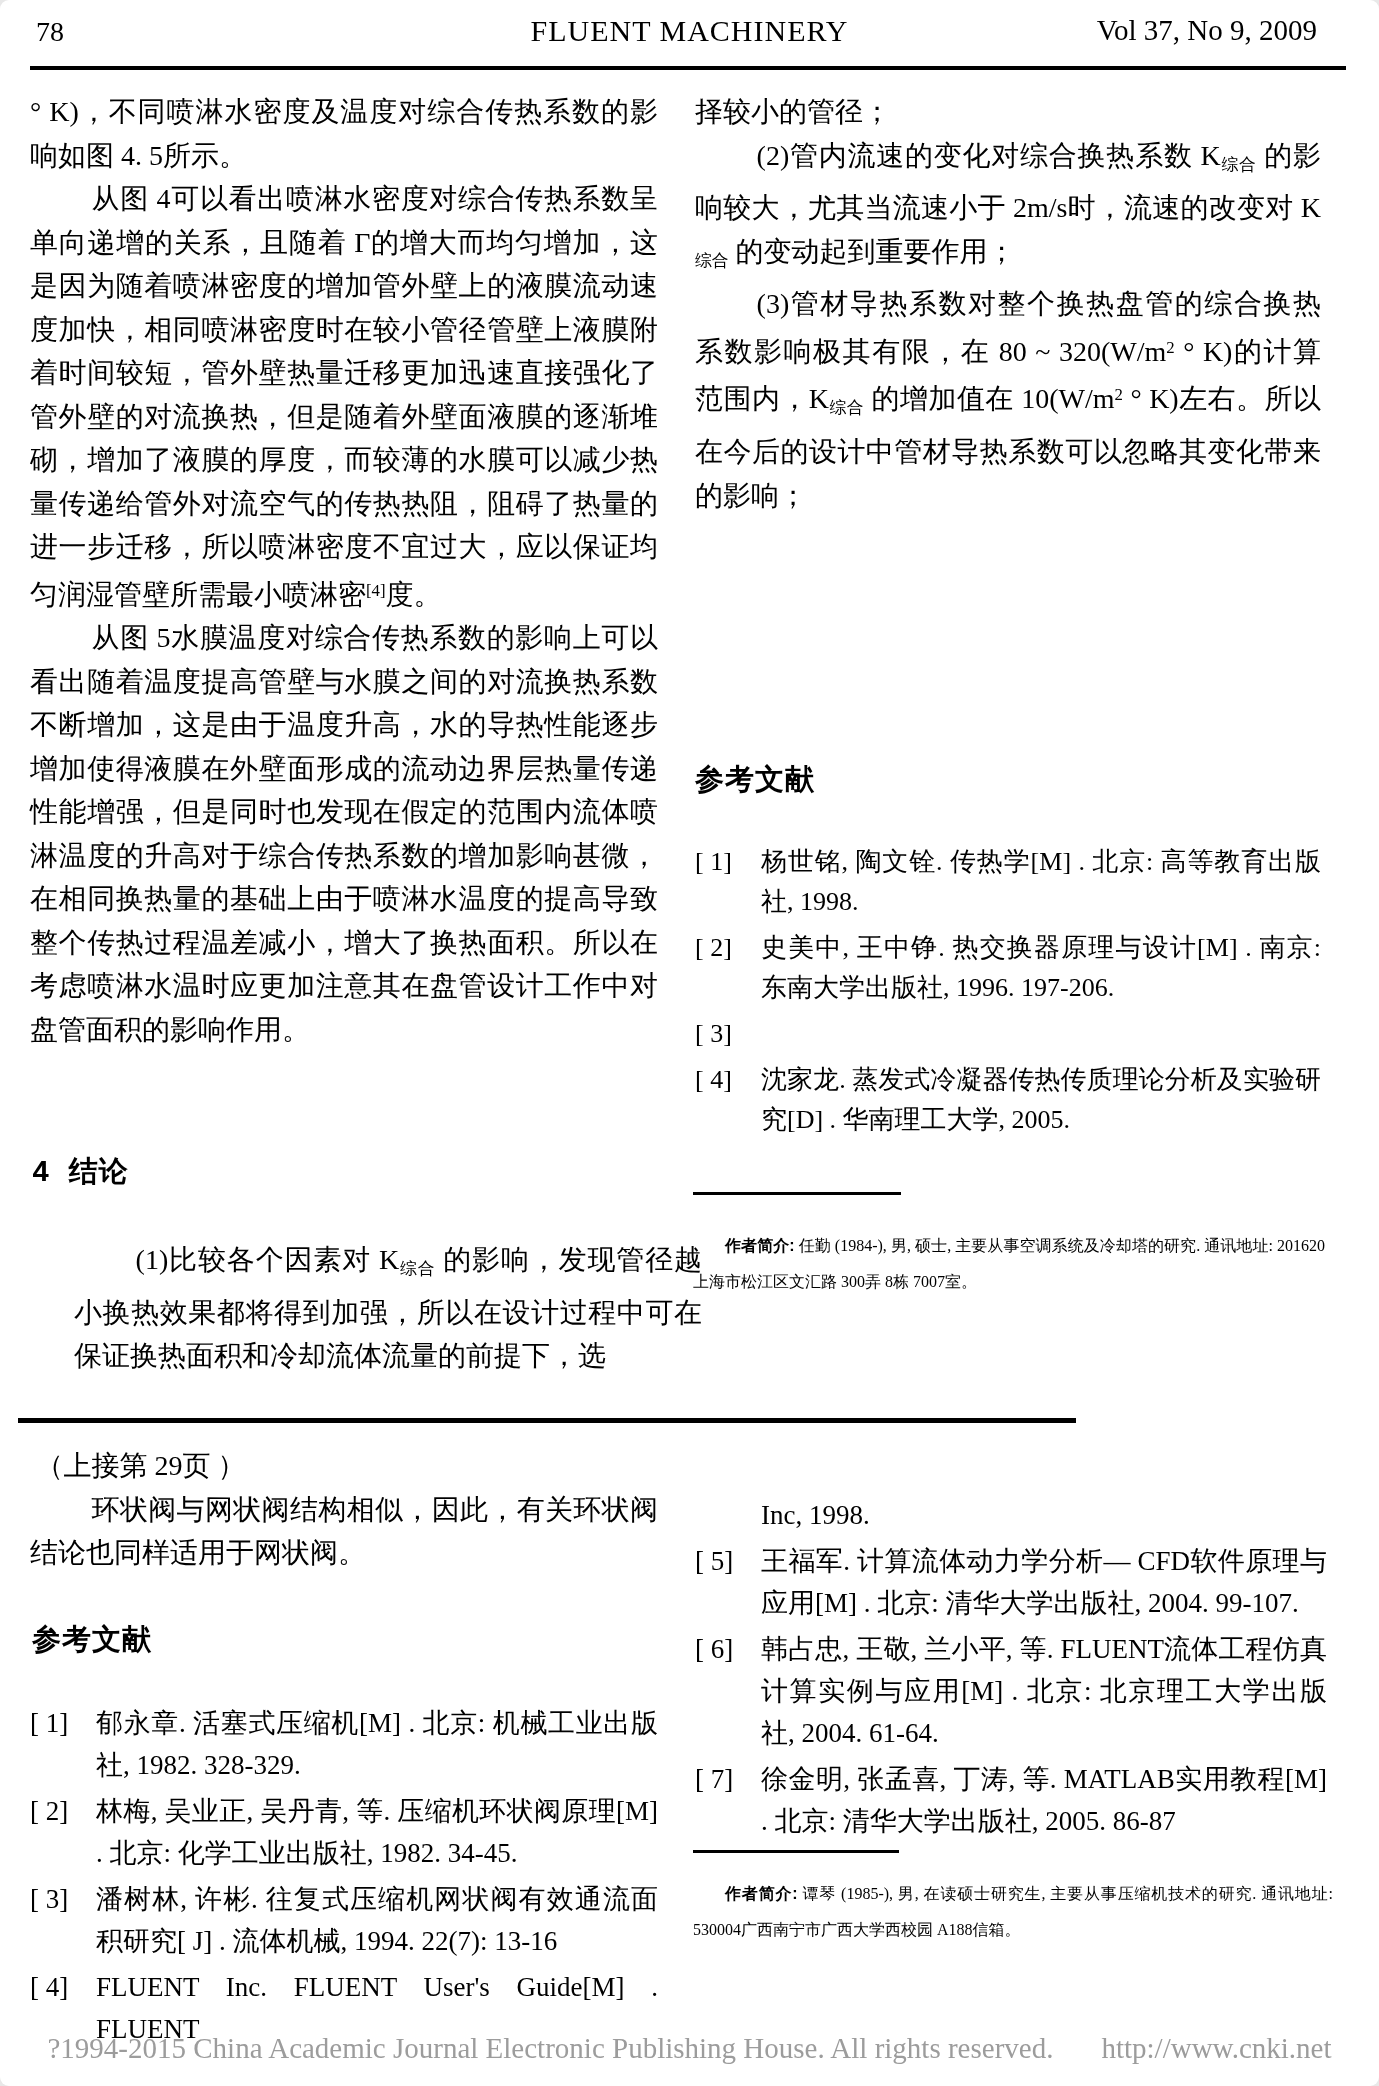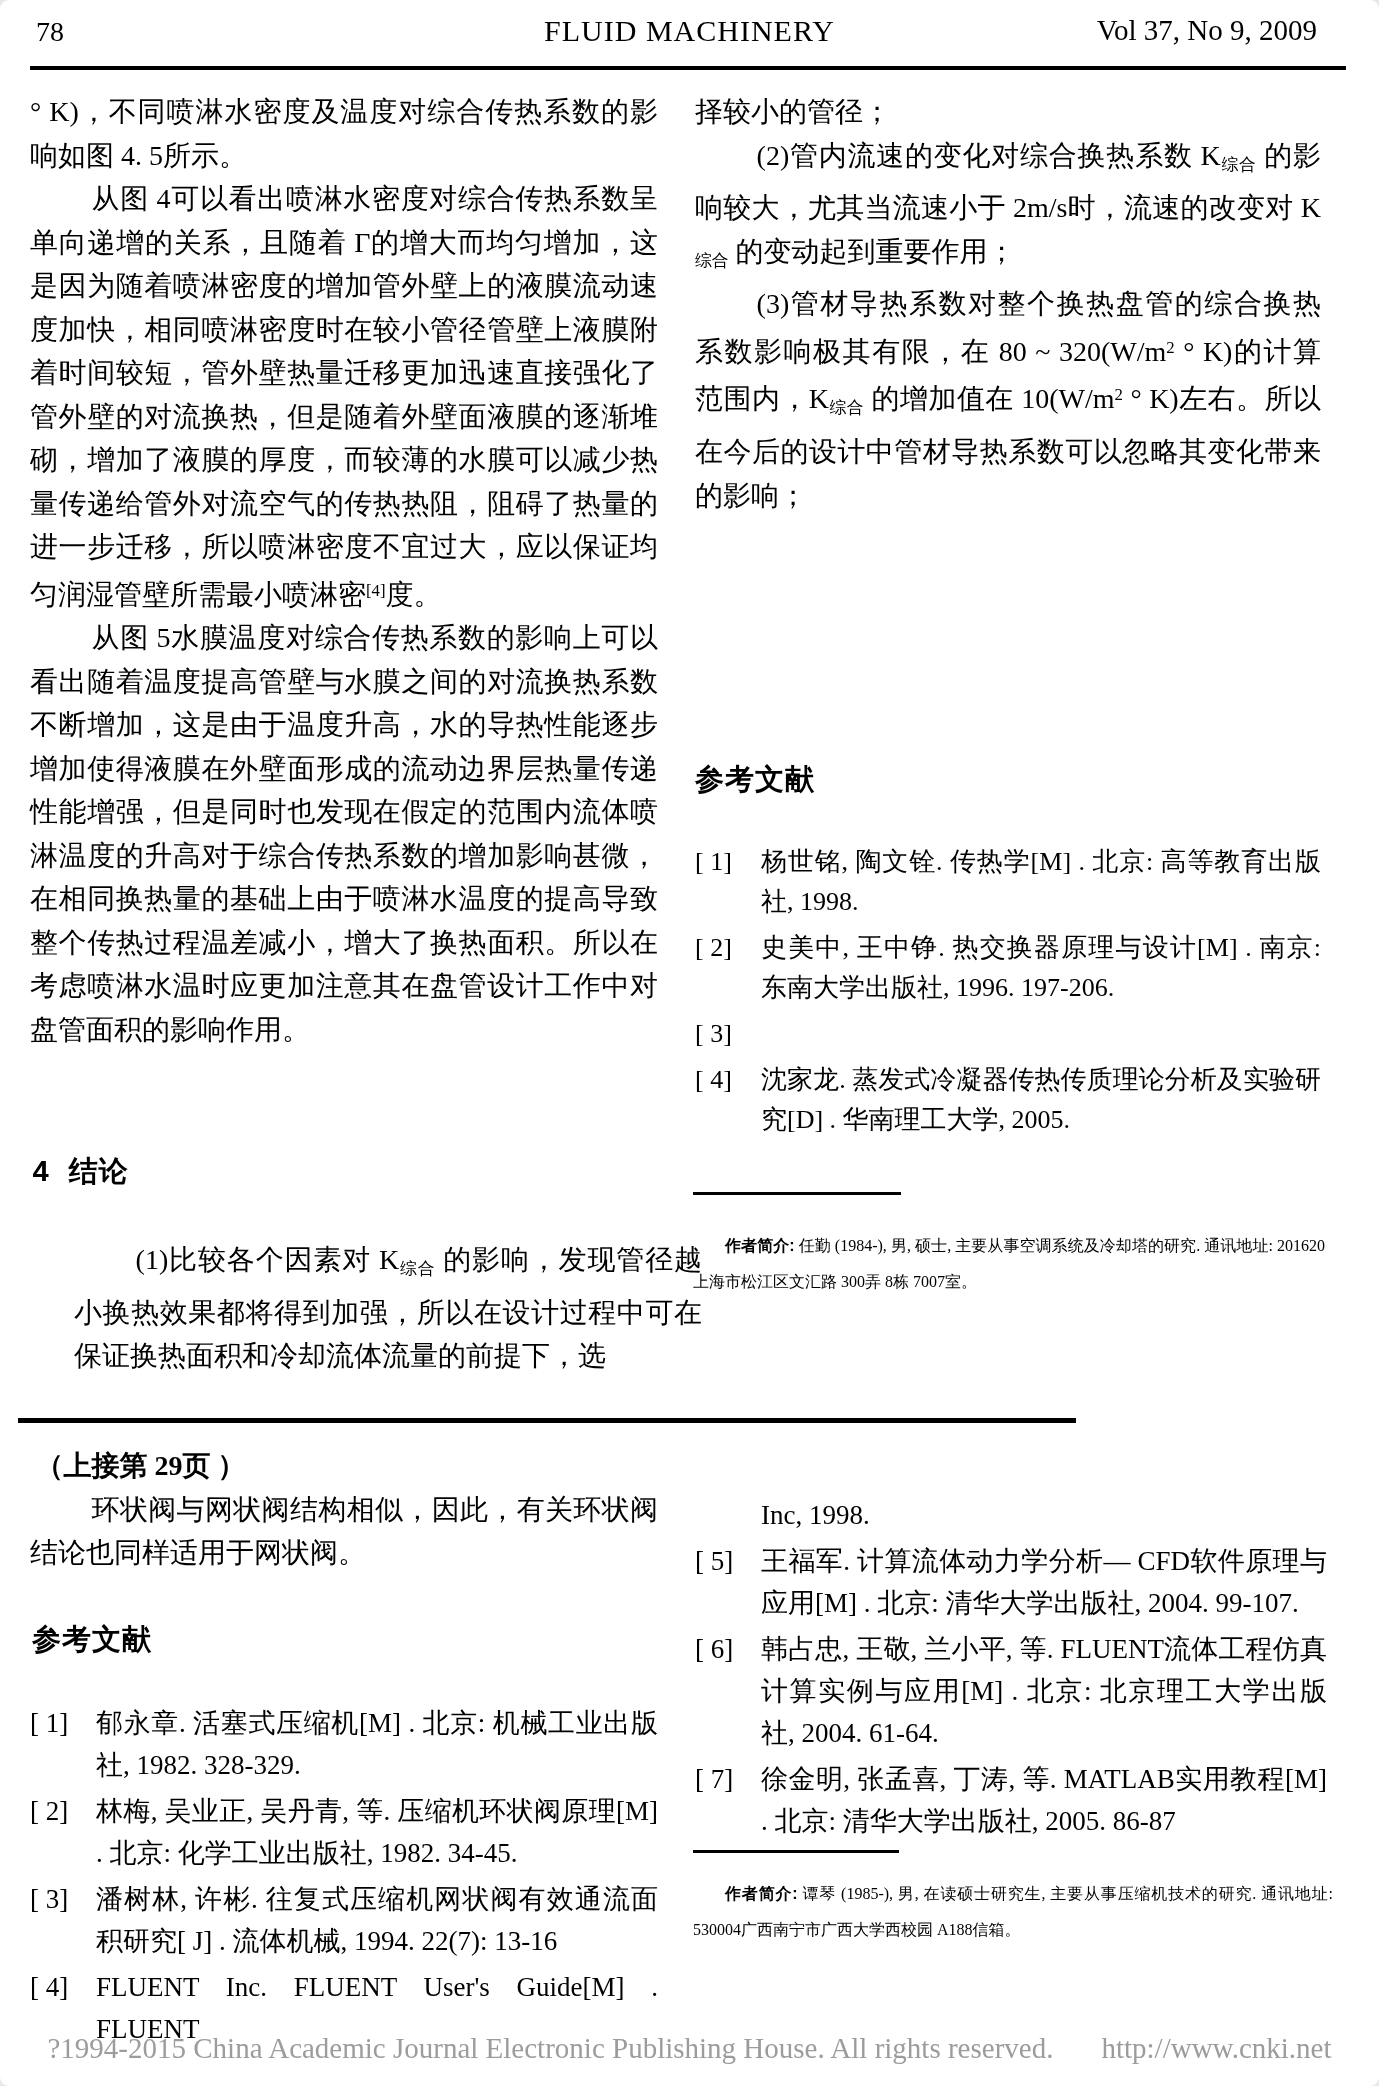--- a/index.html
+++ b/index.html
@@ -37,32 +37,32 @@
   .refs-bottom .ref { margin-bottom:4px; }
   .ref-cont { padding-left:66px; }
 
   .rule-sm { position:absolute; height:3px; background:#000; }
   .author-note { position:absolute; font-size:16px; line-height:36px;
                  text-align:justify; text-indent:2em; }
   .author-note b { font-weight:bold; font-family:"Liberation Sans","DejaVu Sans",sans-serif; }
 
   .mid-rule { position:absolute; left:18px; top:1418px; width:1058px; height:5px; background:#000; }
 
-  .cont-note { text-indent:0.2em;font-weight:bold; }
+  .cont-note { text-indent:0.2em; }
 
   .footer { position:absolute; left:0; right:0; top:2032px; display:flex;
             justify-content:center; gap:48px; color:#9c9c9c; font-size:29px;align-items:flex-end; }
 </style>
 </head>
 <body>
 
 <div class="page">
 
   <div class="hdr-pageno">78</div>
-  <div class="hdr-journal">FLUID MACHINERY</div>
+  <div class="hdr-journal">FLUENT MACHINERY</div>
   <div class="hdr-issue">Vol 37, No 9, 2009</div>
   <div class="hdr-rule"></div>
 
   <div class="flow" style="left:30px; top:90px; width:628px;">
     <p>° K)，不同喷淋水密度及温度对综合传热系数的影响如图 4. 5所示。</p>
     <p class="indent">从图 4可以看出喷淋水密度对综合传热系数呈单向递增的关系，且随着 Γ的增大而均匀增加，这是因为随着喷淋密度的增加管外壁上的液膜流动速度加快，相同喷淋密度时在较小管径管壁上液膜附着时间较短，管外壁热量迁移更加迅速直接强化了管外壁的对流换热，但是随着外壁面液膜的逐渐堆砌，增加了液膜的厚度，而较薄的水膜可以减少热量传递给管外对流空气的传热热阻，阻碍了热量的进一步迁移，所以喷淋密度不宜过大，应以保证均匀润湿管壁所需最小喷淋密<sup>[4]</sup>度。</p>
     <p class="indent">从图 5水膜温度对综合传热系数的影响上可以看出随着温度提高管壁与水膜之间的对流换热系数不断增加，这是由于温度升高，水的导热性能逐步增加使得液膜在外壁面形成的流动边界层热量传递性能增强，但是同时也发现在假定的范围内流体喷淋温度的升高对于综合传热系数的增加影响甚微，在相同换热量的基础上由于喷淋水温度的提高导致整个传热过程温差减小，增大了换热面积。所以在考虑喷淋水温时应更加注意其在盘管设计工作中对盘管面积的影响作用。</p>
   </div>
 
   <div class="sec-head" style="left:32px; top:1152px;">4  结论</div>

